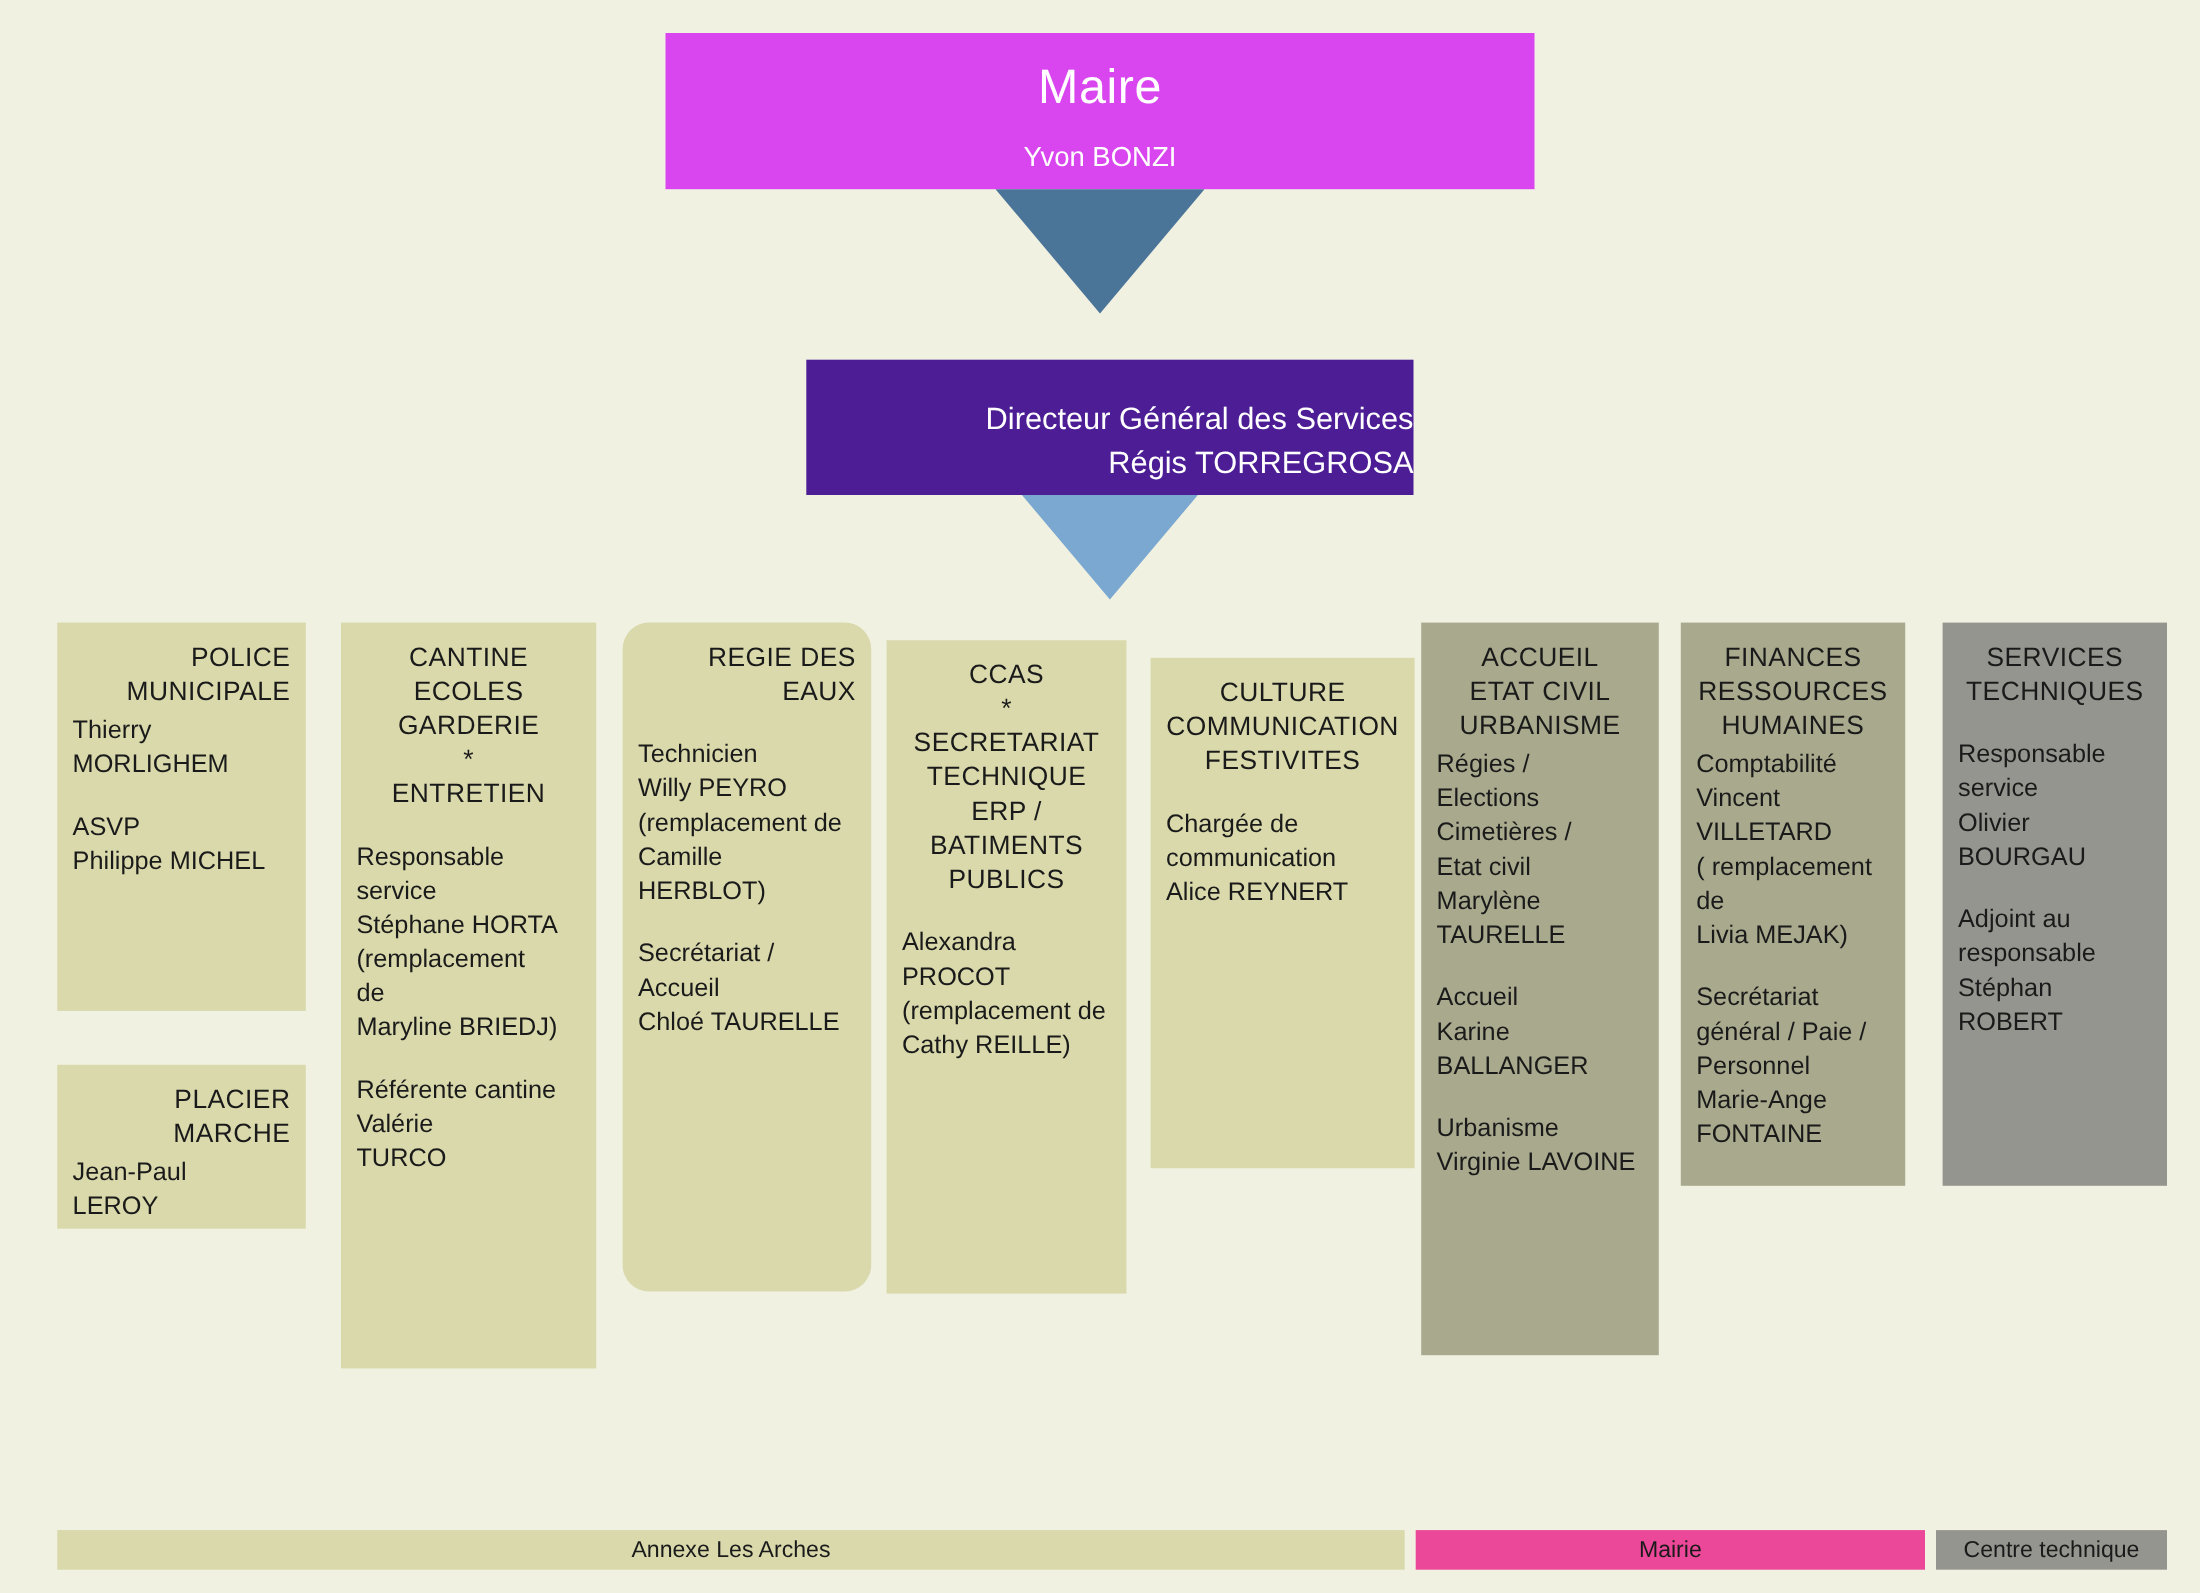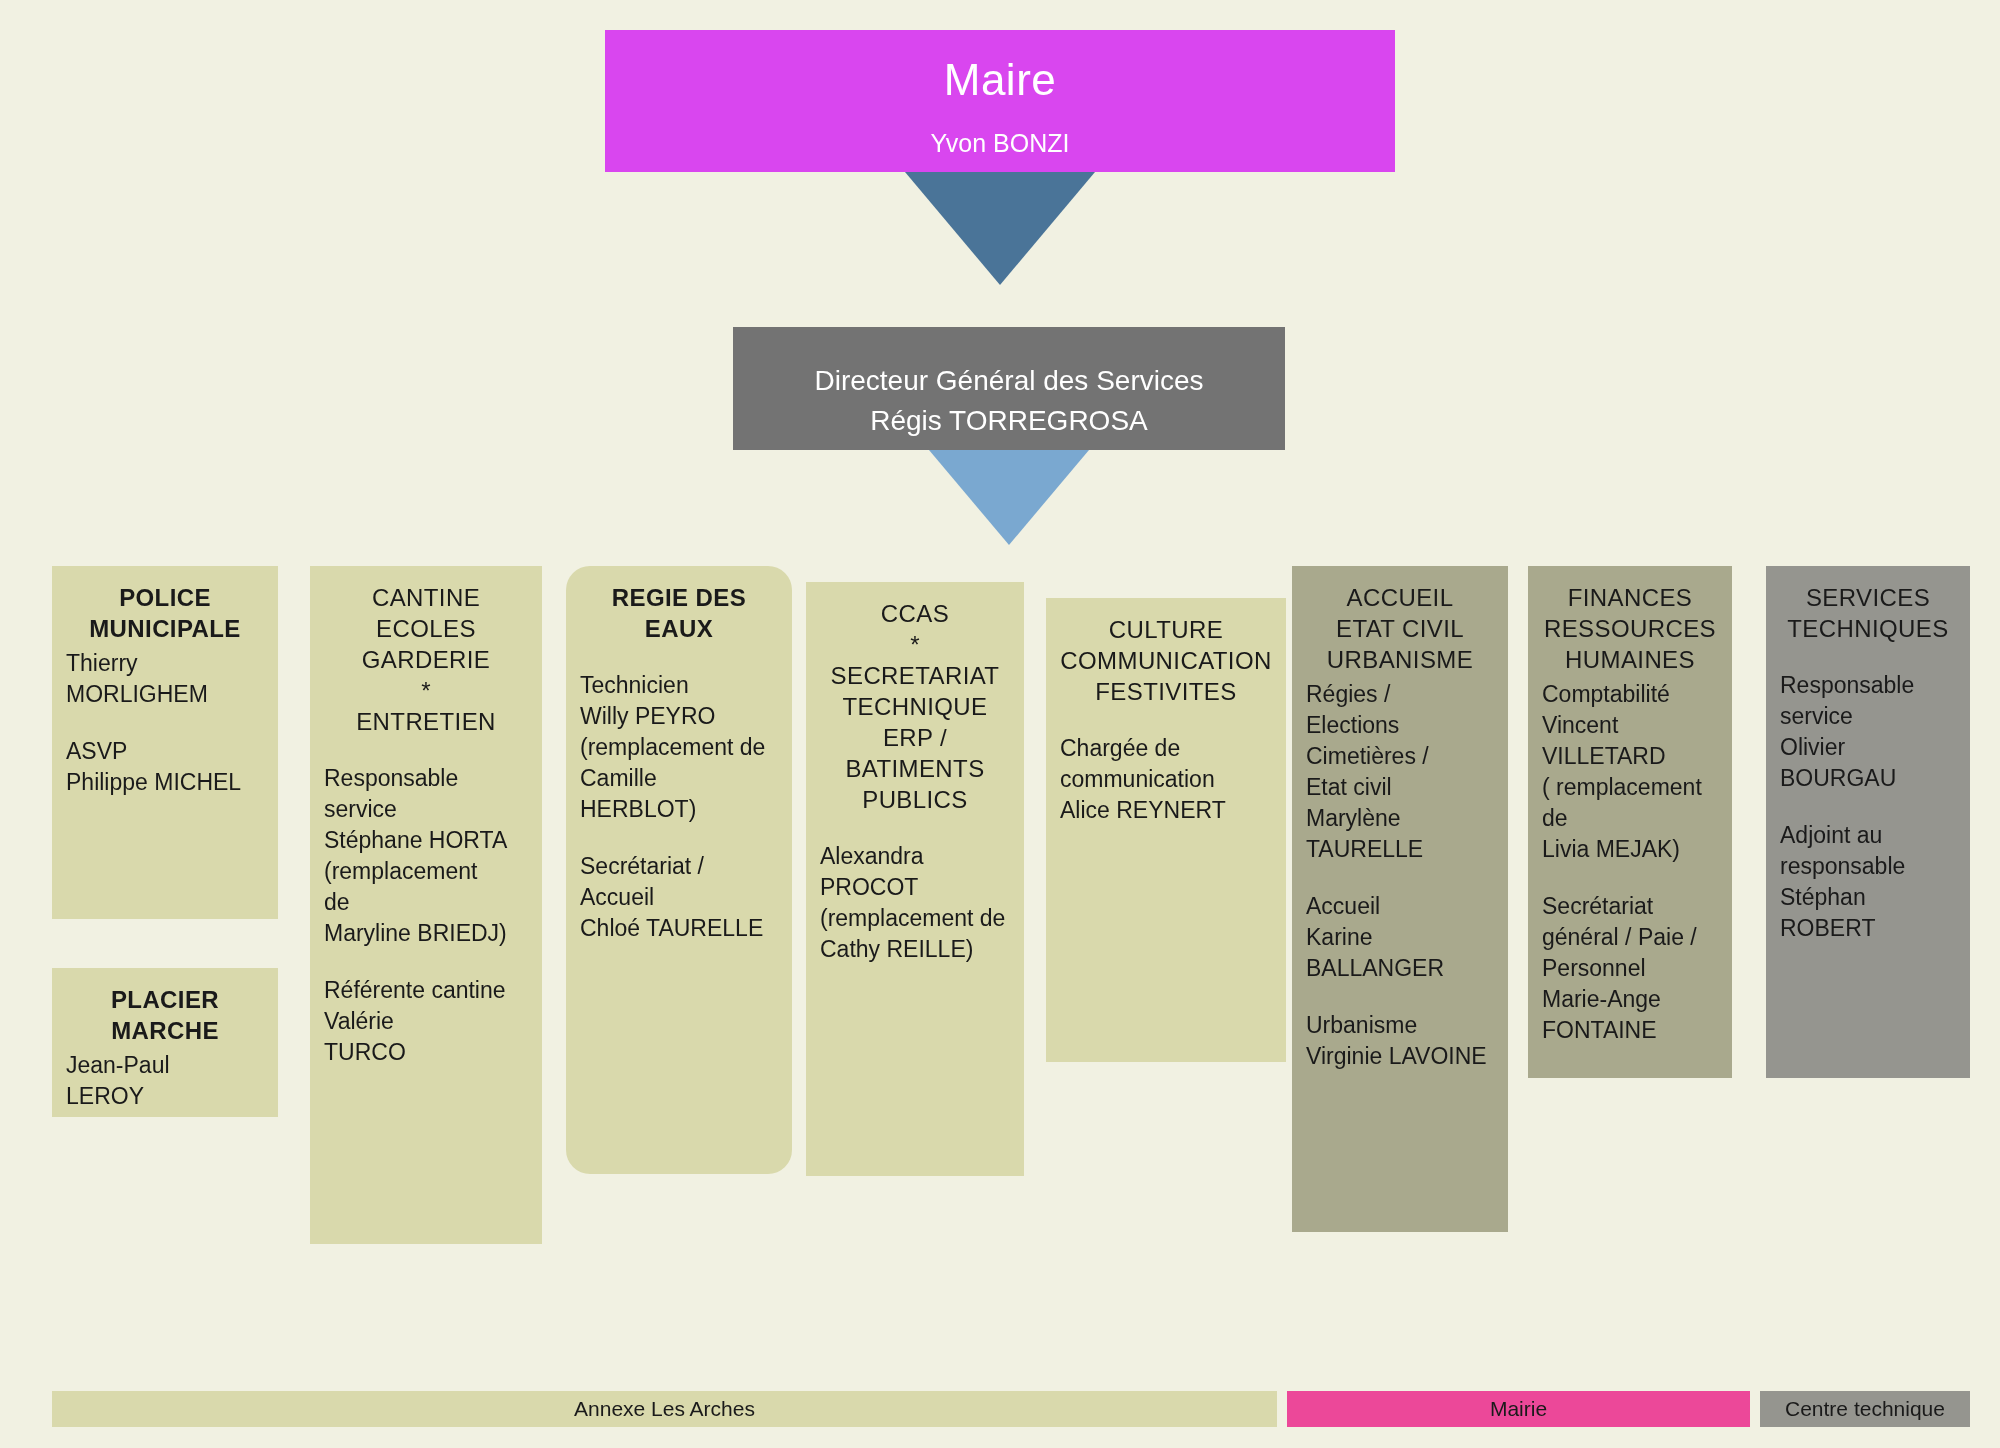--- a/index.html
+++ b/index.html
@@ -73,22 +73,23 @@
     letter-spacing: 0.5px;
   }
   #maire-node .person {
     font-size: 25px;
     line-height: 46px;
   }
 
   #dgs-node { left: 733px; top: 327px; width: 552px; height: 220px; }
   #dgs-node .body {
     height: 123px;
-    background: #737373;
+    background: #4c1d95;
     padding-top: 24px;
+    align-items: flex-end;
   }
   #dgs-node .arrow {
     top: 123px;
     border-left-width: 80px;
     border-right-width: 80px;
     border-top-width: 95px;
     border-top-color: #7aa8d0;
   }
   #dgs-node .title {
     font-size: 28px;
@@ -110,21 +111,21 @@
   .dept.medium { background: #a9a98d; }
   .dept.dark   { background: #95958f; }
 
   .dept-title {
     text-align: center;
     font-size: 24px;
     line-height: 31px;
     letter-spacing: 0.4px;
     white-space: pre-line;
   }
-  .dept-title.left-align { text-align: center; font-weight: bold; }
+  .dept-title.left-align { text-align: right; }
 
   .dept-body {
     margin-top: 26px;
     font-size: 23px;
     line-height: 31px;
     white-space: pre-line;
   }
   .dept-body.no-gap { margin-top: 4px; }
 
   

